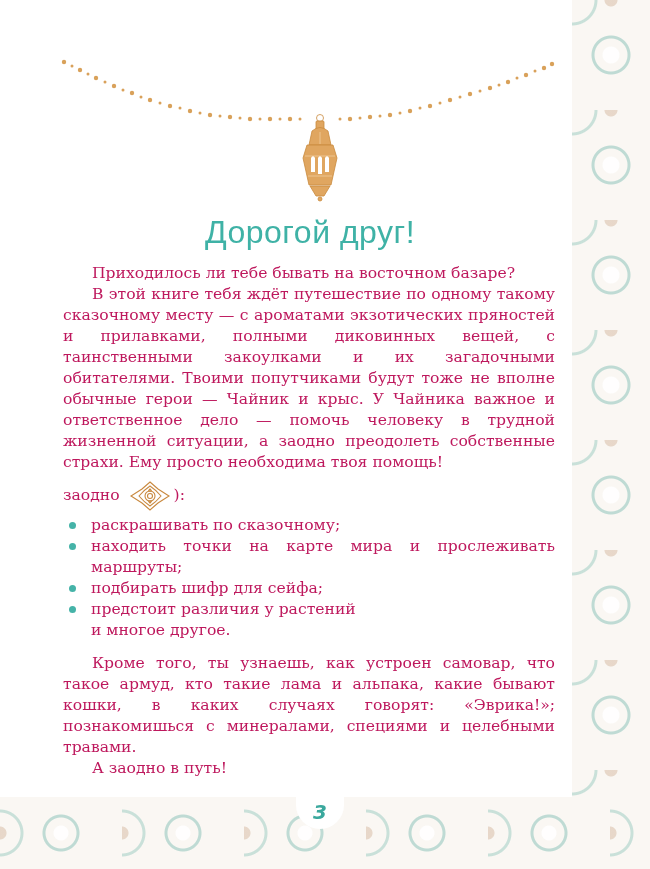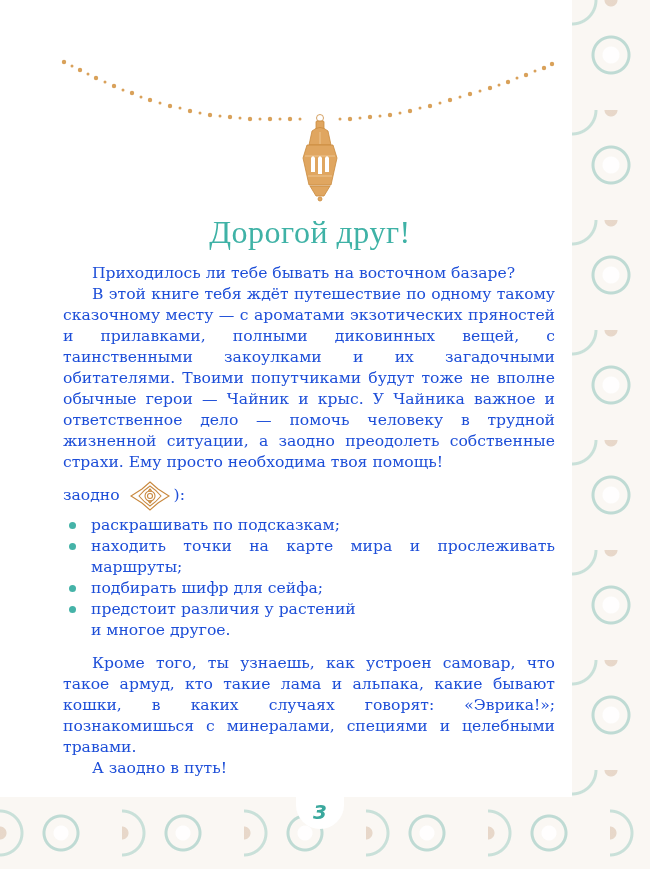--- a/index.html
+++ b/index.html
@@ -33,26 +33,26 @@
     background: #ffffff; border-radius: 0 0 24px 24px;
   }
   .page-number {
     position: absolute; left: 0; width: 640px; top: 800px; text-align: center;
     font-family: "DejaVu Sans", sans-serif; font-weight: bold; font-style: italic;
     font-size: 20px; color: #3aa89d;
   }
   .garland { position: absolute; left: 0; top: 0; }
   .title {
     position: absolute; left: 0; width: 620px; top: 214px; text-align: center;
-    font-family: Liberation Serif, serif; font-size: 32px; color: #3fb2a6;
+    font-family: Liberation Sans, sans-serif; font-size: 32px; color: #3fb2a6;
     letter-spacing: 0.5px; font-weight: normal;
   }
   .content {
     position: absolute; left: 63px; top: 263px; width: 492px;
-    font-size: 15.6px; line-height: 21px; color: #1d4ed8; text-align: justify;
+    font-size: 15.6px; line-height: 21px; color: #be185d; text-align: justify;
   }
   .content p { margin: 0; text-indent: 29px; }
   .sign-line { margin-top: 8px !important; height: 28px; line-height: 28px; text-indent: 0 !important; }
   .sign-icon { display: inline-block; vertical-align: middle; width: 44px; height: 30px; margin: 0 2px 0 8px; }
   ul.tasks { list-style: none; margin: 6px 0 0 0; padding: 0 0 0 0; }
   ul.tasks li { position: relative; padding-left: 28px; text-align: justify; }
   ul.tasks li .bullet {
     position: absolute; left: 6px; top: 7px; width: 7px; height: 7px; border-radius: 50%;
     background: #45b3a8;
   }
@@ -150,21 +150,21 @@
             <path d="M22 1 L30 8 L41 15 L30 22 L22 29 L14 22 L3 15 L14 8 Z"></path>
             <path d="M22 5 Q28 9 33 15 Q28 21 22 25 Q16 21 11 15 Q16 9 22 5 Z"></path>
             <circle cx="22" cy="15" r="5"></circle>
             <circle cx="22" cy="15" r="2.5"></circle>
             <path d="M22 8 Q25 11 22 10 Q19 11 22 8 Z"></path>
             <path d="M22 22 Q25 19 22 20 Q19 19 22 22 Z"></path>
           </g>
         </svg></span><span>):</span>
   </p>
   <ul class="tasks">
-    <li><span class="bullet"></span><span>раскрашивать по подсказкам;</span></li>
+    <li><span class="bullet"></span><span>раскрашивать по сказочному;</span></li>
     <li><span class="bullet"></span><span>находить точки на карте мира и прослеживать маршруты;</span></li>
     <li><span class="bullet"></span><span>подбирать шифр для сейфа;</span></li>
     <li><span class="bullet"></span><span>предстоит различия у растений</span></li>
   </ul>
   <div class="tail">и многое другое.</div>
   <div class="gap"></div>
   <p>Кроме того, ты узнаешь, как устроен самовар, что такое армуд, кто такие лама и альпака, какие бывают кошки, в каких случаях говорят: «Эврика!»; познакомишься с минералами, специями и целебными травами.</p>
   <p>А заодно в путь!</p>
 </div>
 

